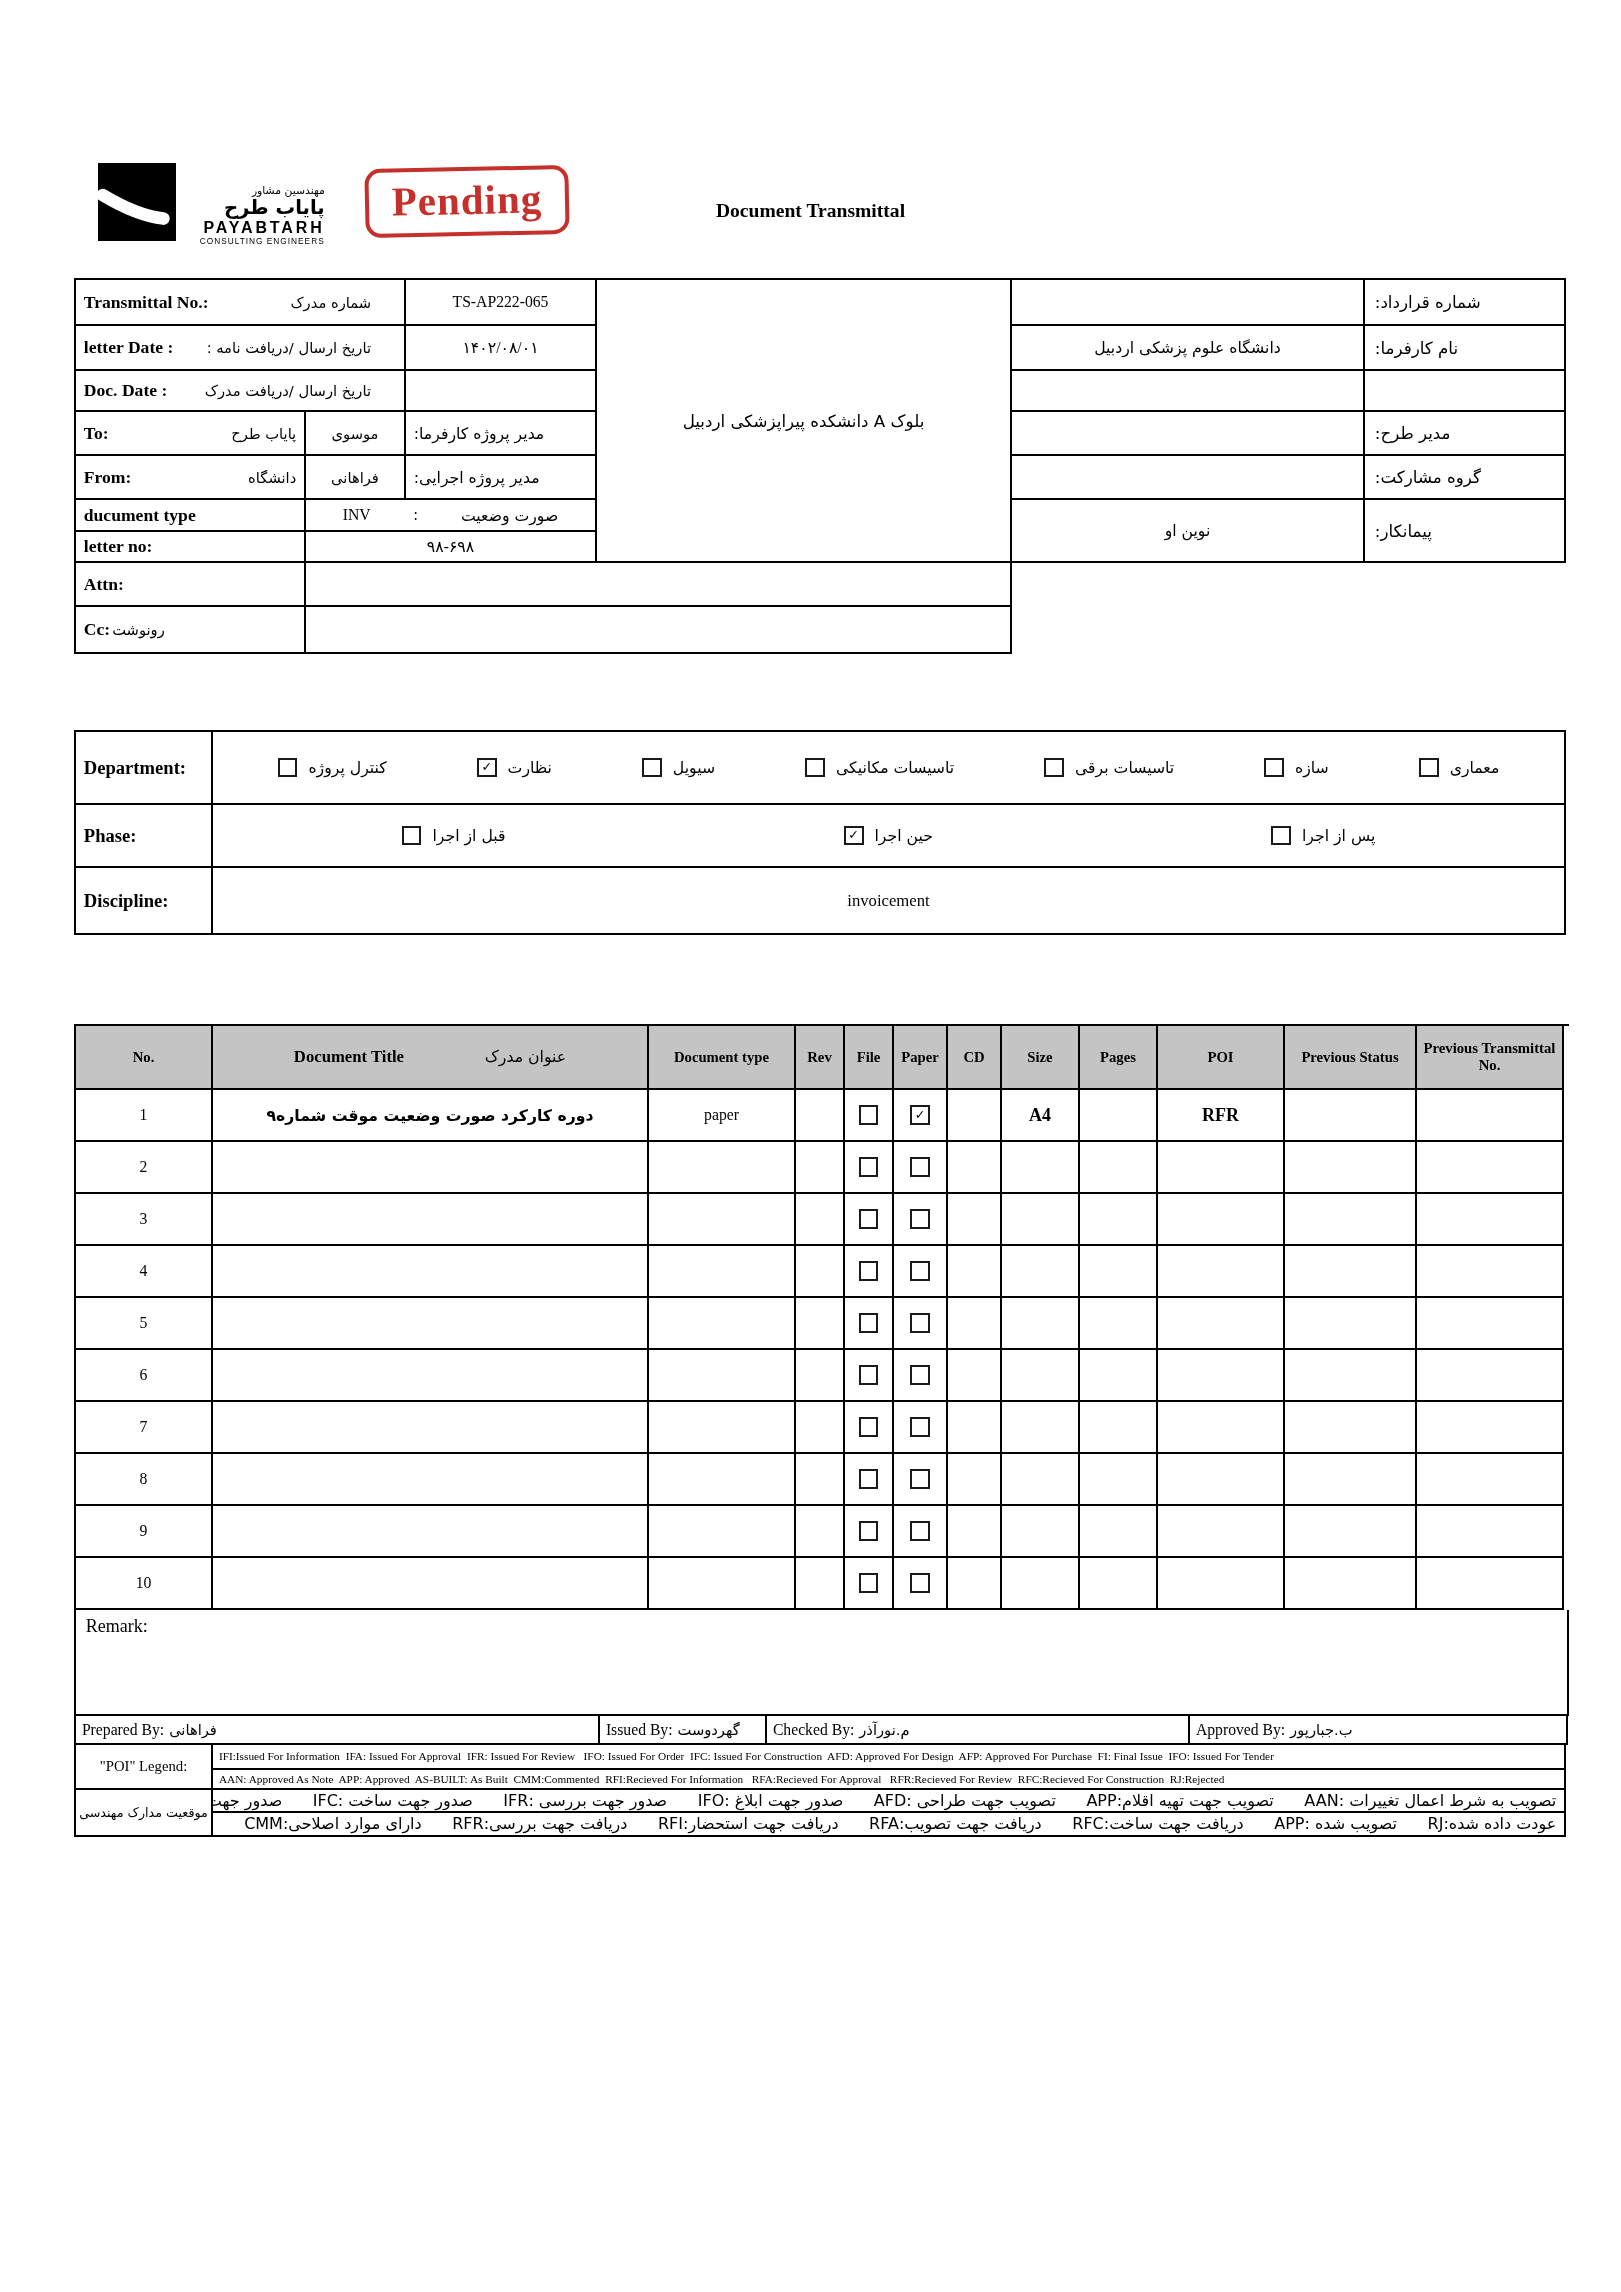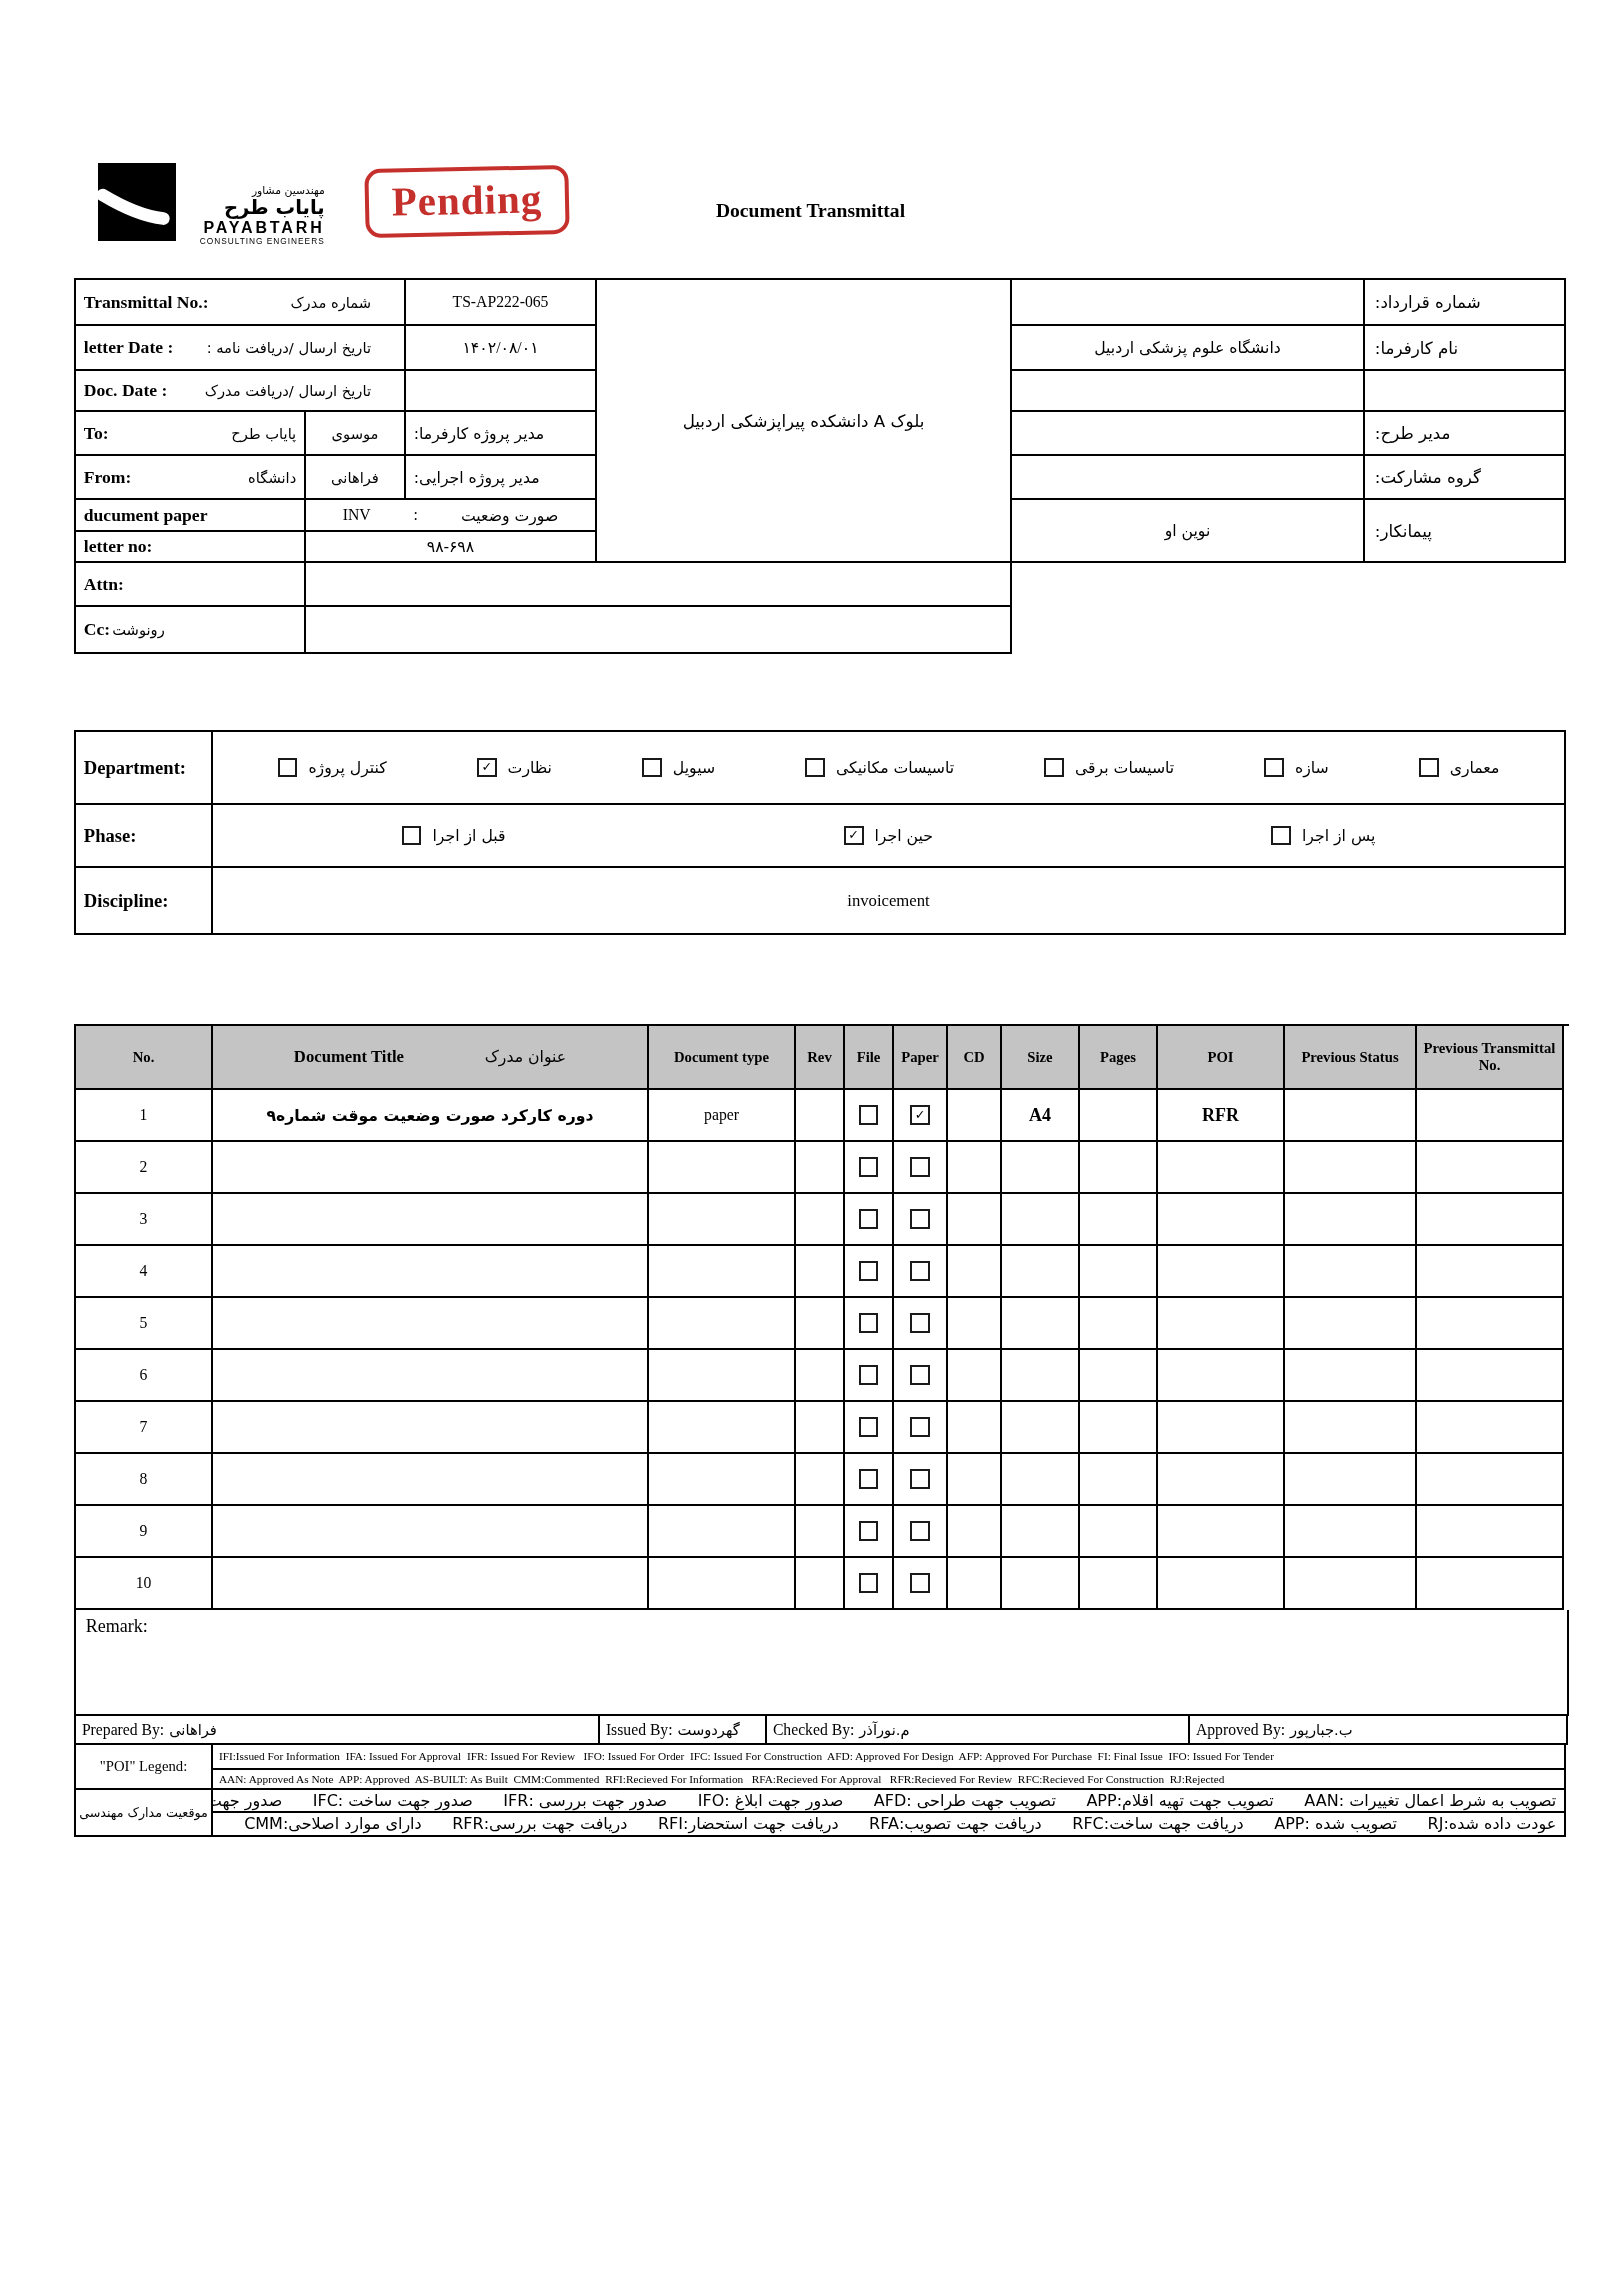--- a/index.html
+++ b/index.html
@@ -123,21 +123,21 @@
     <div class="c rolecell fa" style="grid-area:4/3/5/4">مدیر پروژه کارفرما:</div>
 
     <div class="c lblcell tight" style="grid-area:5/1/6/2">
       <span class="en">From:</span>
       <span class="fa" dir="rtl">دانشگاه</span>
     </div>
     <div class="c pcell fa" style="grid-area:5/2/6/3">فراهانی</div>
     <div class="c rolecell fa" style="grid-area:5/3/6/4">مدیر پروژه اجرایی:</div>
 
     <div class="c lblcell tight" style="grid-area:6/1/7/2">
-      <span class="en">ducument paper</span>
+      <span class="en">ducument type</span>
     </div>
     <div class="c typecell" style="grid-area:6/2/7/4">
       <span>INV</span>
       <span>:</span>
       <span class="fa" dir="rtl">صورت وضعیت</span>
     </div>
 
     <div class="c lblcell tight" style="grid-area:7/1/8/2">
       <span class="en">letter no:</span>
     </div>

